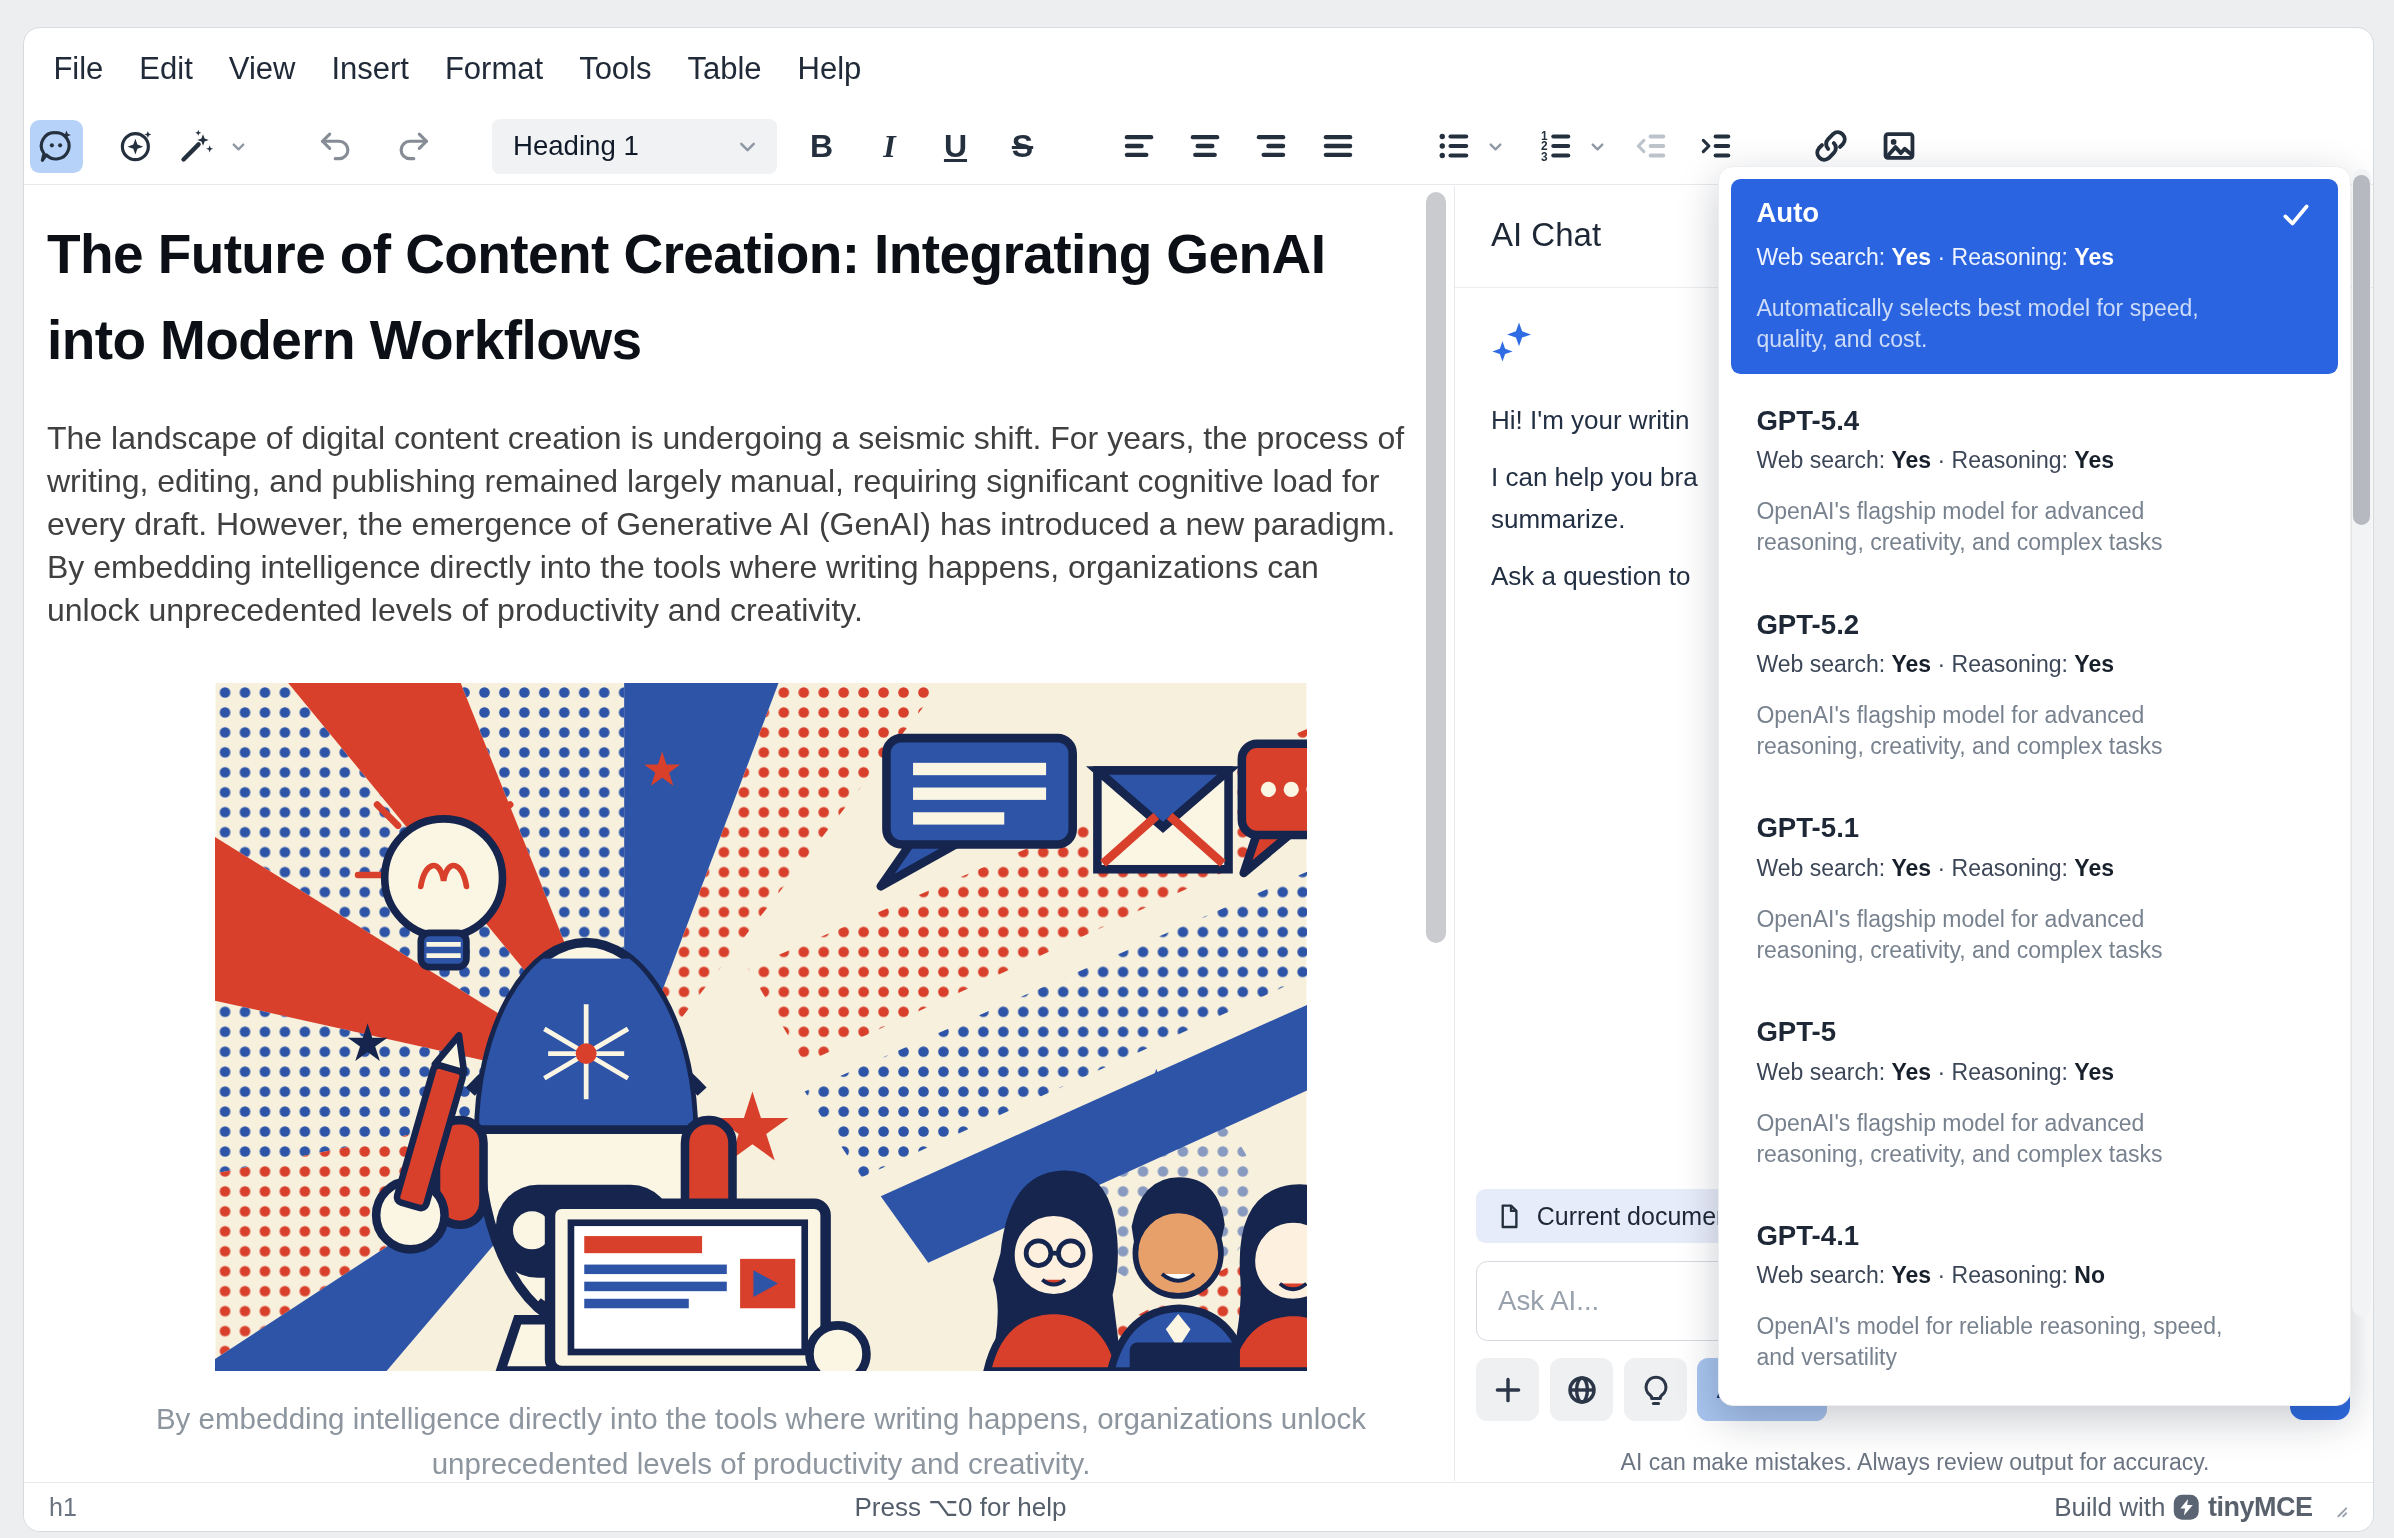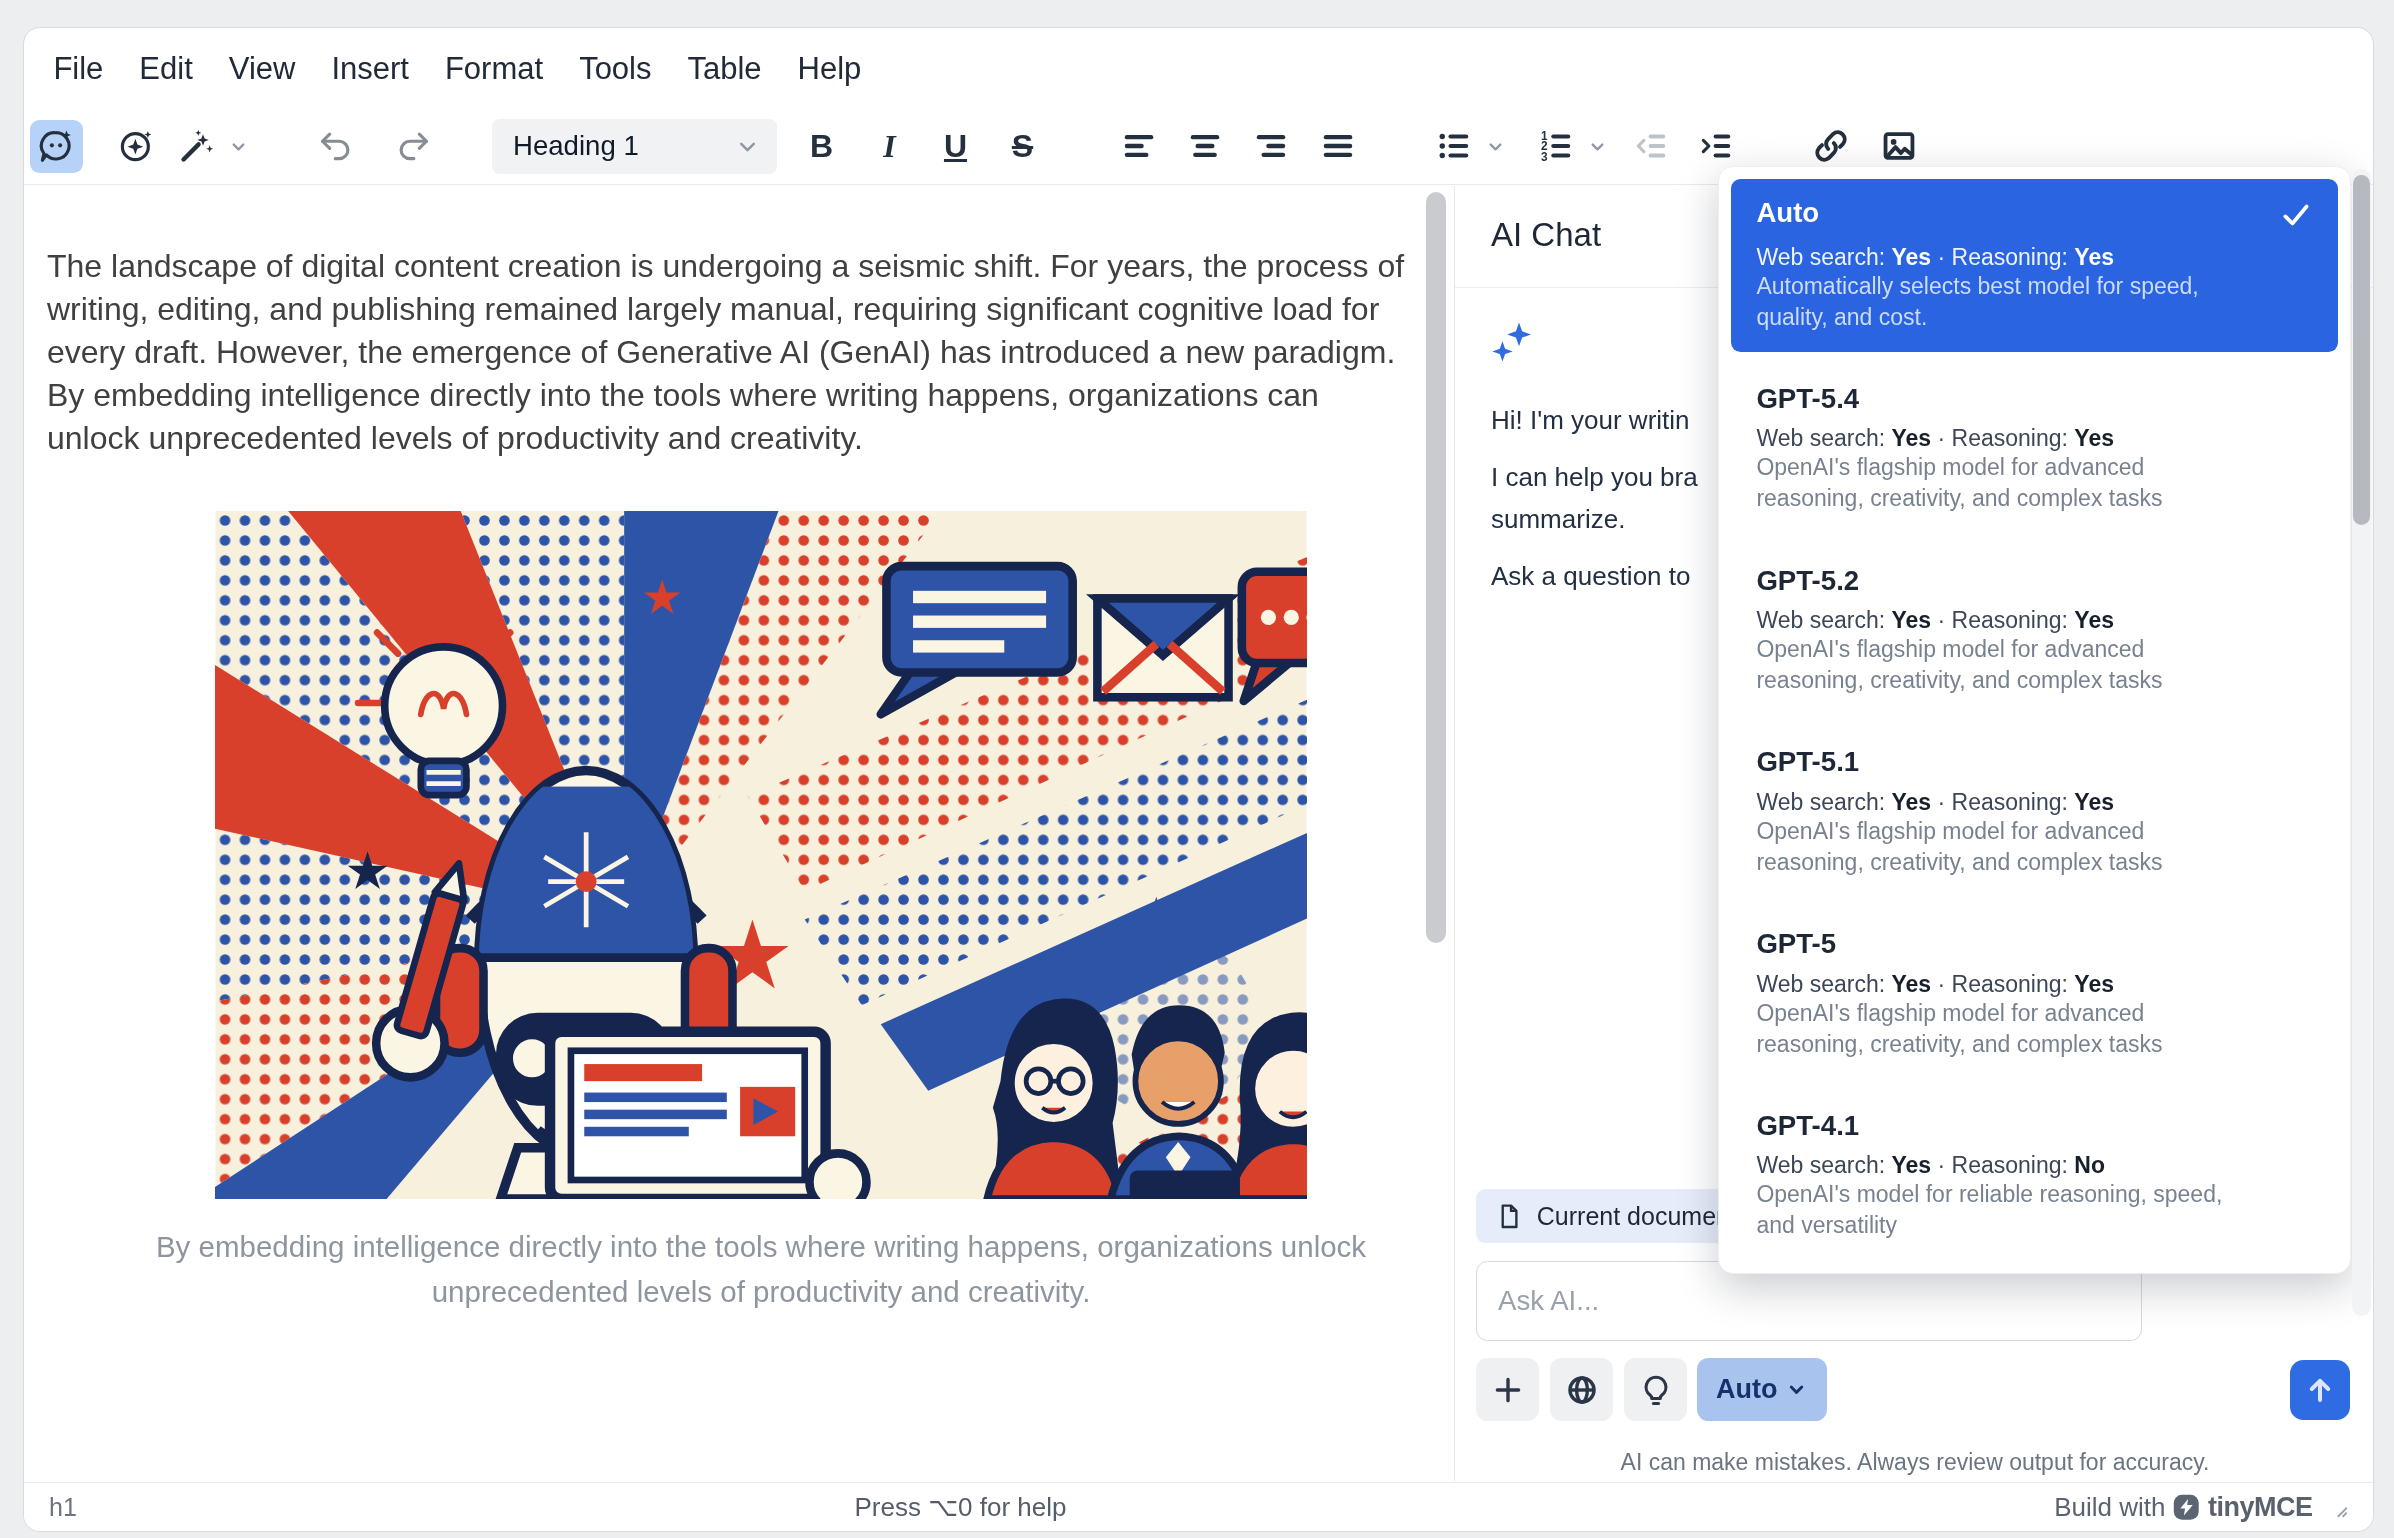--- a/index.html
+++ b/index.html
@@ -77,21 +77,21 @@
   .dd-item{padding:19px 25px;border-radius:9.5px;background:#fff;}
   .dd-item.selected{background:#2a64e0;}
   .dd-title-row{display:flex;justify-content:space-between;align-items:flex-start;}
   .dd-title{font-size:27.6px;font-weight:700;color:#1d2736;line-height:30px;}
   .dd-item.selected .dd-title{color:#fff;}
   .dd-check{width:34px;height:34px;flex:0 0 auto;}
   .dd-meta{margin-top:11.4px;font-size:23px;line-height:27px;color:#3c4657;}
   .dd-meta b{color:#171f2b;}
   .dd-item.selected .dd-meta{color:#eef3ff;}
   .dd-item.selected .dd-meta b{color:#fff;}
-  .dd-desc{margin-top:0;font-size:23px;line-height:31px;color:#78828f;max-width:499px;}
+  .dd-desc{margin-top:22px;font-size:23px;line-height:31px;color:#78828f;max-width:499px;}
   .dd-item.selected .dd-desc{color:#ccdbf8;}
   .dd-scroll-track{position:absolute;left:2328px;top:141px;width:19px;height:1147px;background:#f2f3f5;border-radius:9.5px;z-index:41;}
   .dd-scroll-thumb{position:absolute;left:1px;top:5.7px;width:17px;height:350px;background:#b6bac0;border-radius:8.6px;}
 </style>
 </head>
 <body>
 
 <div class="canvas">
  <div class="window">
 
@@ -250,20 +250,21 @@
     <div class="tbtn" style="left:1848px">
       <svg viewBox="0 0 24 24">
         <rect class="tstroke" style="stroke-width:2.4" x="3.5" y="4.5" width="17" height="15" rx="1.5"></rect>
         <circle class="tfill" cx="8.6" cy="9.4" r="1.8"></circle>
         <path class="tstroke" style="stroke-width:2.4" d="M5.5 17.5l4.3-4.8 3.4 3.8 2.4-2.8 4.4 3.8"></path>
       </svg>
     </div>
   </div>
 
   <div class="doc">
+    <h1>The Future of Content Creation: Integrating GenAI into Modern Workflows</h1>
     <p class="body">The landscape of digital content creation is undergoing a seismic shift. For years, the process of writing, editing, and publishing remained largely manual, requiring significant cognitive load for every draft. However, the emergence of Generative AI (GenAI) has introduced a new paradigm. By embedding intelligence directly into the tools where writing happens, organizations can unlock unprecedented levels of productivity and creativity.</p>
     <figure>
       <svg viewBox="0 0 1148 724" width="1092" height="688">
         <defs>
           <pattern id="dotsR" width="21" height="21" patternUnits="userSpaceOnUse">
                 <circle cx="10" cy="10" r="5.6" fill="#d8402c"></circle>
               </pattern>
           <pattern id="dotsB" width="21" height="21" patternUnits="userSpaceOnUse">
                 <circle cx="10" cy="10" r="5.6" fill="#2d54a7"></circle>
               </pattern>

